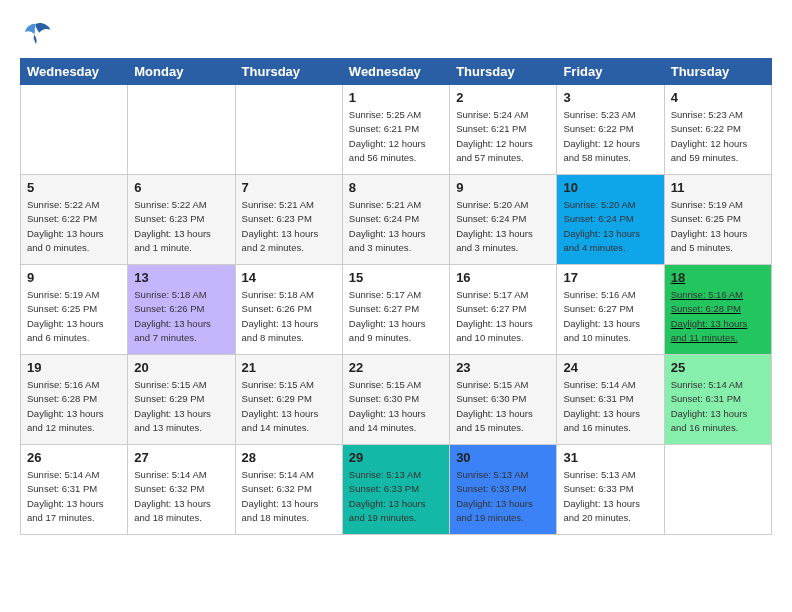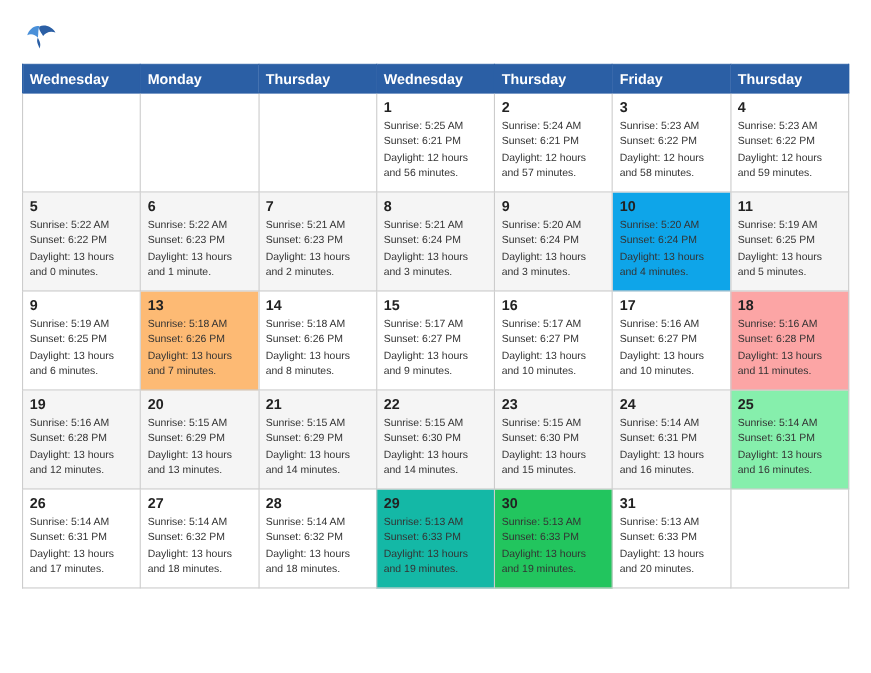--- a/index.html
+++ b/index.html
@@ -164,41 +164,41 @@
         <td style="background: rgb(245, 245, 245);">
           <span class="day-number">11</span>
           <div class="day-info">Sunrise: 5:19 AM<br>Sunset: 6:25 PM<br>Daylight: 13 hours and 5 minutes.</div>
         </td>
       </tr>
       <tr>
         <td style="background: rgb(255, 255, 255);">
           <span class="day-number">9</span>
           <div class="day-info">Sunrise: 5:19 AM<br>Sunset: 6:25 PM<br>Daylight: 13 hours and 6 minutes.</div>
         </td>
-        <td style="background: #fdba74; margin-left: 44px;">
+        <td style="background: #c4b5fd; margin-left: 44px;">
           <span class="day-number">13</span>
           <div class="day-info">Sunrise: 5:18 AM<br>Sunset: 6:26 PM<br>Daylight: 13 hours and 7 minutes.</div>
         </td>
         <td style="background: rgb(255, 255, 255);">
           <span class="day-number">14</span>
           <div class="day-info">Sunrise: 5:18 AM<br>Sunset: 6:26 PM<br>Daylight: 13 hours and 8 minutes.</div>
         </td>
         <td style="background: rgb(255, 255, 255);">
           <span class="day-number">15</span>
           <div class="day-info">Sunrise: 5:17 AM<br>Sunset: 6:27 PM<br>Daylight: 13 hours and 9 minutes.</div>
         </td>
         <td style="background: rgb(255, 255, 255);">
           <span class="day-number">16</span>
           <div class="day-info">Sunrise: 5:17 AM<br>Sunset: 6:27 PM<br>Daylight: 13 hours and 10 minutes.</div>
         </td>
         <td style="background: rgb(255, 255, 255);">
           <span class="day-number">17</span>
           <div class="day-info">Sunrise: 5:16 AM<br>Sunset: 6:27 PM<br>Daylight: 13 hours and 10 minutes.</div>
         </td>
-        <td style="background: #fca5a5;">
+        <td style="background: #22c55e; text-decoration: underline;">
           <span class="day-number">18</span>
           <div class="day-info">Sunrise: 5:16 AM<br>Sunset: 6:28 PM<br>Daylight: 13 hours and 11 minutes.</div>
         </td>
       </tr>
       <tr>
         <td style="background: rgb(245, 245, 245);">
           <span class="day-number">19</span>
           <div class="day-info">Sunrise: 5:16 AM<br>Sunset: 6:28 PM<br>Daylight: 13 hours and 12 minutes.</div>
         </td>
         <td style="background: rgb(245, 245, 245);">
@@ -236,21 +236,21 @@
           <div class="day-info">Sunrise: 5:14 AM<br>Sunset: 6:32 PM<br>Daylight: 13 hours and 18 minutes.</div>
         </td>
         <td style="background: rgb(255, 255, 255);">
           <span class="day-number">28</span>
           <div class="day-info">Sunrise: 5:14 AM<br>Sunset: 6:32 PM<br>Daylight: 13 hours and 18 minutes.</div>
         </td>
         <td style="background: #14b8a6;">
           <span class="day-number">29</span>
           <div class="day-info">Sunrise: 5:13 AM<br>Sunset: 6:33 PM<br>Daylight: 13 hours and 19 minutes.</div>
         </td>
-        <td style="background: #22c55e;">
+        <td style="background: #3b82f6;">
           <span class="day-number">30</span>
           <div class="day-info">Sunrise: 5:13 AM<br>Sunset: 6:33 PM<br>Daylight: 13 hours and 19 minutes.</div>
         </td>
         <td style="background: rgb(255, 255, 255);">
           <span class="day-number">31</span>
           <div class="day-info">Sunrise: 5:13 AM<br>Sunset: 6:33 PM<br>Daylight: 13 hours and 20 minutes.</div>
         </td>
         <td class="empty-cell"></td>
       </tr>
     </tbody>

